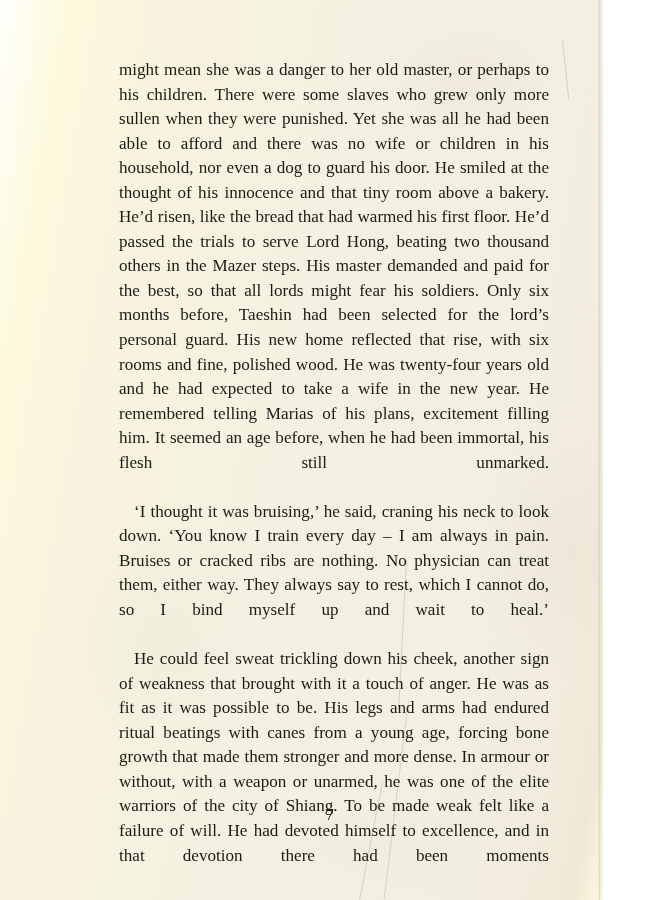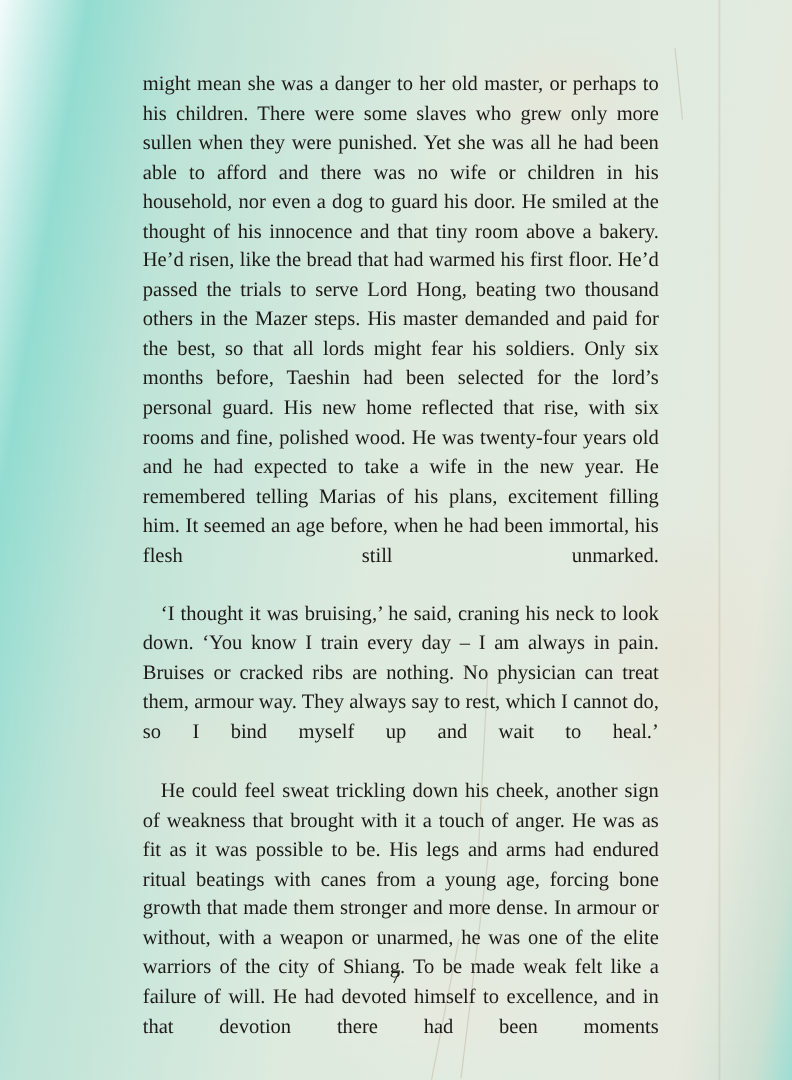--- a/index.html
+++ b/index.html
@@ -4,24 +4,24 @@
 <title>Scanned Book Page</title>
 <style>
   html, body {
     margin: 0;
     padding: 0;
     background: #ffffff;
   }
 
   .page {
     position: relative;
-    width: 660px;
+    width: 603px;
     height: 900px;
     overflow: hidden;
-    background: #14b8a6;
+    background: #fef9c3;
     font-family: "Liberation Serif", "DejaVu Serif", serif;
   }
 
   
   .paper-tint {
     position: absolute;
     inset: 0;
     background:
       linear-gradient(100deg,
         rgba(255,255,255,0.95) 0%,
@@ -134,21 +134,21 @@
 
   <div class="page-edge"></div>
 
   <div class="crease c1"></div>
   <div class="crease c2"></div>
   <div class="crease c3"></div>
   <div class="crease c4"></div>
 
   <div class="text-block">
     <p>might mean she was a danger to her old master, or perhaps to his children. There were some slaves who grew only more sullen when they were punished. Yet she was all he had been able to afford and there was no wife or children in his household, nor even a dog to guard his door. He smiled at the thought of his innocence and that tiny room above a bakery. He’d risen, like the bread that had warmed his first floor. He’d passed the trials to serve Lord Hong, beating two thousand others in the Mazer steps. His master demanded and paid for the best, so that all lords might fear his soldiers. Only six months before, Taeshin had been selected for the lord’s personal guard. His new home reflected that rise, with six rooms and fine, polished wood. He was twenty-four years old and he had expected to take a wife in the new year. He remembered telling Marias of his plans, excitement filling him. It seemed an age before, when he had been immortal, his flesh still unmarked.</p>
-    <p class="indented">‘I thought it was bruising,’ he said, craning his neck to look down. ‘You know I train every day – I am always in pain. Bruises or cracked ribs are nothing. No physician can treat them, armour way. They always say to rest, which I cannot do, so I bind myself up and wait to heal.’</p>
+    <p class="indented">‘I thought it was bruising,’ he said, craning his neck to look down. ‘You know I train every day – I am always in pain. Bruises or cracked ribs are nothing. No physician can treat them, either way. They always say to rest, which I cannot do, so I bind myself up and wait to heal.’</p>
     <p class="indented">He could feel sweat trickling down his cheek, another sign of weakness that brought with it a touch of anger. He was as fit as it was possible to be. His legs and arms had endured ritual beatings with canes from a young age, forcing bone growth that made them stronger and more dense. In armour or without, with a weapon or unarmed, he was one of the elite warriors of the city of Shiang. To be made weak felt like a failure of will. He had devoted himself to excellence, and in that devotion there had been moments</p>
   </div>
 
   <div class="folio">7</div>
 
   <div class="grain"></div>
 
 </div>
 
 </body></html>

